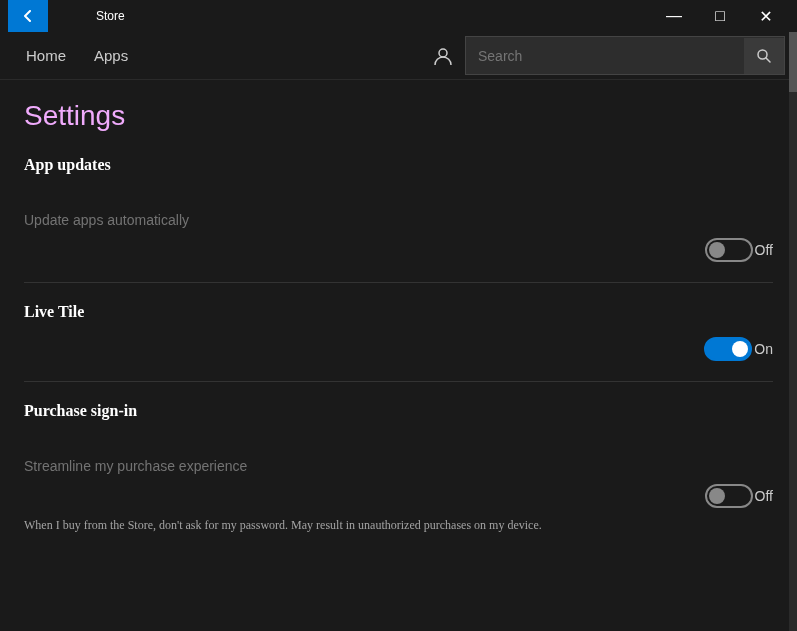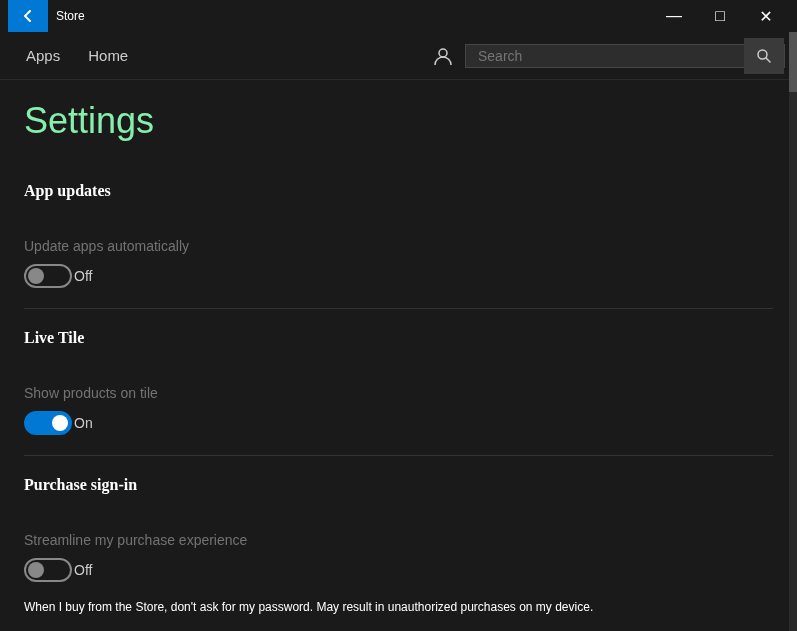--- a/index.html
+++ b/index.html
@@ -14,20 +14,21 @@
     }
 
     
     .title-bar {
       display: flex;
       align-items: center;
       background: #1a1a1a;
       height: 32px;
       padding: 0 8px;
       user-select: none;
+      gap: 40px;
     }
 
     .title-bar-back {
       width: 40px;
       height: 32px;
       background: #0078d4;
       display: flex;
       align-items: center;
       justify-content: center;
       cursor: pointer;
@@ -92,21 +93,21 @@
       display: flex;
       align-items: center;
     }
 
     .search-box {
       display: flex;
       align-items: center;
       background: #2d2d2d;
       border: 1px solid #444;
       width: 320px;
-      height: 24px;
+      height: 39px;
     }
 
     .search-input {
       flex: 1;
       background: transparent;
       border: none;
       outline: none;
       color: #aaaaaa;
       font-size: 14px;
       padding: 0 12px;
@@ -124,24 +125,24 @@
     }
 
     
     .content {
       padding: 20px 24px;
       overflow-y: auto;
       height: calc(631px - 32px - 48px);
     }
 
     .page-title {
-      font-size: 36px;
+      font-size: 28px;
       font-weight: 300;
-      color: #86efac;
-      margin-bottom: 40px;
+      color: #f0abfc;
+      margin-bottom: 24px;
     }
 
     .section-title {
       font-size: 16px;
       font-weight: 600;
       color: #ffffff;
       margin-bottom: 16px;
       font-family: Liberation Serif, serif;
     }
 
@@ -150,20 +151,21 @@
       color: #737373;
       margin-bottom: 10px;
       margin-top: 38px;
     }
 
     .toggle-row {
       display: flex;
       align-items: center;
       gap: 2px;
       margin-bottom: 8px;
+      justify-content: flex-end;
     }
 
     .toggle-label {
       font-size: 14px;
       color: #cccccc;
     }
 
     
     .toggle {
       position: relative;
@@ -210,23 +212,24 @@
     }
 
     .divider {
       height: 1px;
       background: #333;
       margin: 20px 0;
     }
 
     .small-text {
       font-size: 12px;
-      color: #ffffff;
-      margin-top: 16px;
+      color: #a3a3a3;
+      margin-top: 8px;
       line-height: 1.5;
+      font-family: Liberation Serif, serif;
     }
 
     
     .scrollbar {
       position: absolute;
       right: 0;
       top: 32px;
       width: 8px;
       height: calc(631px - 32px);
       background: #2a2a2a;
@@ -249,22 +252,22 @@
   </div>
   <span class="title-bar-title">Store</span>
   <div class="title-bar-controls">
     <button class="title-bar-btn">—</button>
     <button class="title-bar-btn">□</button>
     <button class="title-bar-btn close">✕</button>
   </div>
 </div>
 
 <div class="nav-bar">
+  <a class="nav-item">Home</a>
   <a class="nav-item">Apps</a>
-  <a class="nav-item">Home</a>
 
   <div class="nav-user">
     <svg width="20" height="20" viewBox="0 0 20 20" fill="none">
       <circle cx="10" cy="7" r="4" stroke="#cccccc" stroke-width="1.5"></circle>
       <path d="M2 19c0-4.418 3.582-8 8-8s8 3.582 8 8" stroke="#cccccc" stroke-width="1.5"></path>
     </svg>
   </div>
 
   <div class="search-box">
     <input class="search-input" type="text" placeholder="Search" style="">
@@ -291,21 +294,20 @@
         </div>
       </div>
       <span class="toggle-label">Off</span>
     </div>
   </div>
 
   <div class="divider"></div>
 
   <div>
     <h2 class="section-title">Live Tile</h2>
-    <p class="setting-label">Show products on tile</p>
     <div class="toggle-row">
       <div class="toggle">
         <div class="toggle-track on">
           <div class="toggle-thumb"></div>
         </div>
       </div>
       <span class="toggle-label">On</span>
     </div>
   </div>
 

